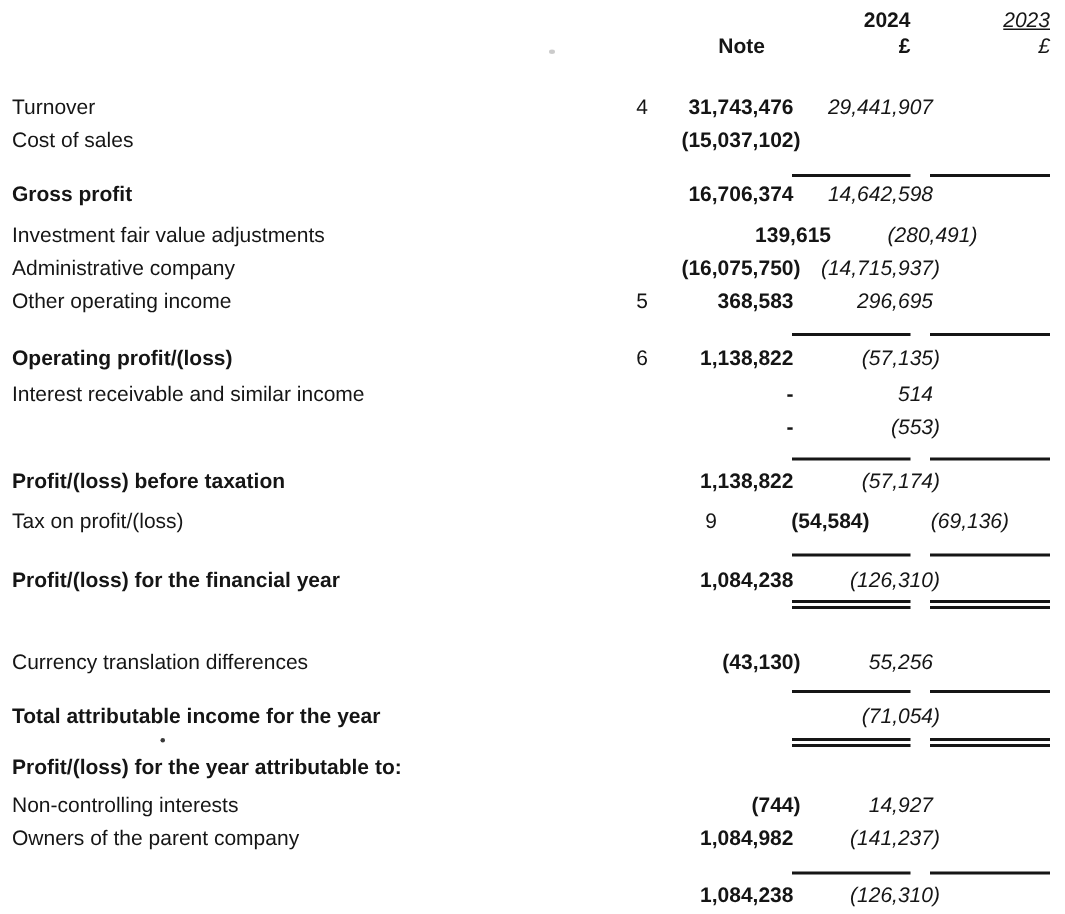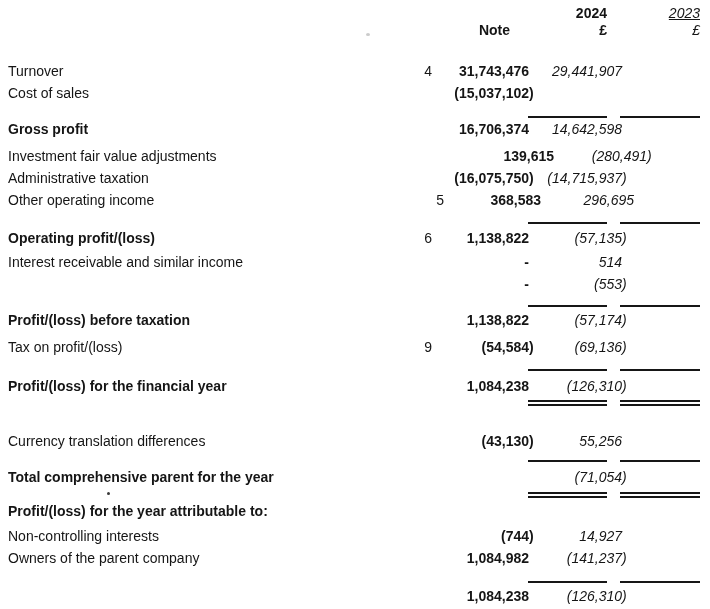--- a/index.html
+++ b/index.html
@@ -58,25 +58,25 @@
         <span class="lbl b">Gross profit</span>
         <span class="v1">16,706,374</span>
         <span class="v2">14,642,598</span>
       </div>
       <div class="row" style="top: 148px; padding-left: 25px;">
         <span class="lbl">Investment fair value adjustments</span>
         <span class="v1">139,615</span>
         <span class="v2">(280,491<span class="hang">)</span></span>
       </div>
       <div class="row" style="top: 170px;">
-        <span class="lbl">Administrative taxation</span>
+        <span class="lbl">Administrative company</span>
         <span class="v1">(16,075,750<span class="hang">)</span></span>
         <span class="v2">(14,715,937<span class="hang">)</span></span>
       </div>
-      <div class="row" style="top: 192px; padding-left: 12px;">
+      <div class="row" style="top: 192px;">
         <span class="lbl">Other operating income</span>
         <span class="note">5</span>
         <span class="v1">368,583</span>
         <span class="v2">296,695</span>
       </div>
       <div class="rule" style="left: 528px; width: 79px; top: 222px;"></div>
       <div class="rule" style="left: 620px; width: 80px; top: 222px;"></div>
       <div class="row" style="top: 230px;">
         <span class="lbl b">Operating profit/(loss)</span>
         <span class="note">6</span>
@@ -92,21 +92,21 @@
         <span class="v1">-</span>
         <span class="v2">(553<span class="hang">)</span></span>
       </div>
       <div class="rule" style="left: 528px; width: 79px; top: 305px;"></div>
       <div class="rule" style="left: 620px; width: 80px; top: 305px;"></div>
       <div class="row" style="top: 312px;">
         <span class="lbl b">Profit/(loss) before taxation</span>
         <span class="v1">1,138,822</span>
         <span class="v2">(57,174<span class="hang">)</span></span>
       </div>
-      <div class="row" style="top: 339px;">
+      <div class="row" style="top: 339px; padding-left: 46px;">
         <span class="lbl">Tax on profit/(loss)</span>
         <span class="note">9</span>
         <span class="v1">(54,584<span class="hang">)</span></span>
         <span class="v2">(69,136<span class="hang">)</span></span>
       </div>
       <div class="rule" style="left: 528px; width: 79px; top: 369px;"></div>
       <div class="rule" style="left: 620px; width: 80px; top: 369px;"></div>
       <div class="row" style="top: 378px;">
         <span class="lbl b">Profit/(loss) for the financial year</span>
         <span class="v1">1,084,238</span>
@@ -115,21 +115,21 @@
       <div class="rule2" style="left: 528px; width: 79px; top: 400px;"></div>
       <div class="rule2" style="left: 620px; width: 80px; top: 400px;"></div>
       <div class="row" style="top: 433px;">
         <span class="lbl">Currency translation differences</span>
         <span class="v1">(43,130<span class="hang">)</span></span>
         <span class="v2">55,256</span>
       </div>
       <div class="rule" style="left: 528px; width: 79px; top: 460px;"></div>
       <div class="rule" style="left: 620px; width: 80px; top: 460px;"></div>
       <div class="row" style="top: 469px;">
-        <span class="lbl b">Total comprehensive parent for the year</span>
+        <span class="lbl b">Total attributable income for the year</span>
         <span class="v2">(71,054<span class="hang">)</span></span>
       </div>
       <div class="rule2" style="left: 528px; width: 79px; top: 492px;"></div>
       <div class="rule2" style="left: 620px; width: 80px; top: 492px;"></div>
       <div class="row" style="top: 503px;">
         <span class="lbl b">Profit/(loss) for the year attributable to:</span>
       </div>
       <div class="row" style="top: 528px;">
         <span class="lbl">Non-controlling interests</span>
         <span class="v1">(744<span class="hang">)</span></span>

